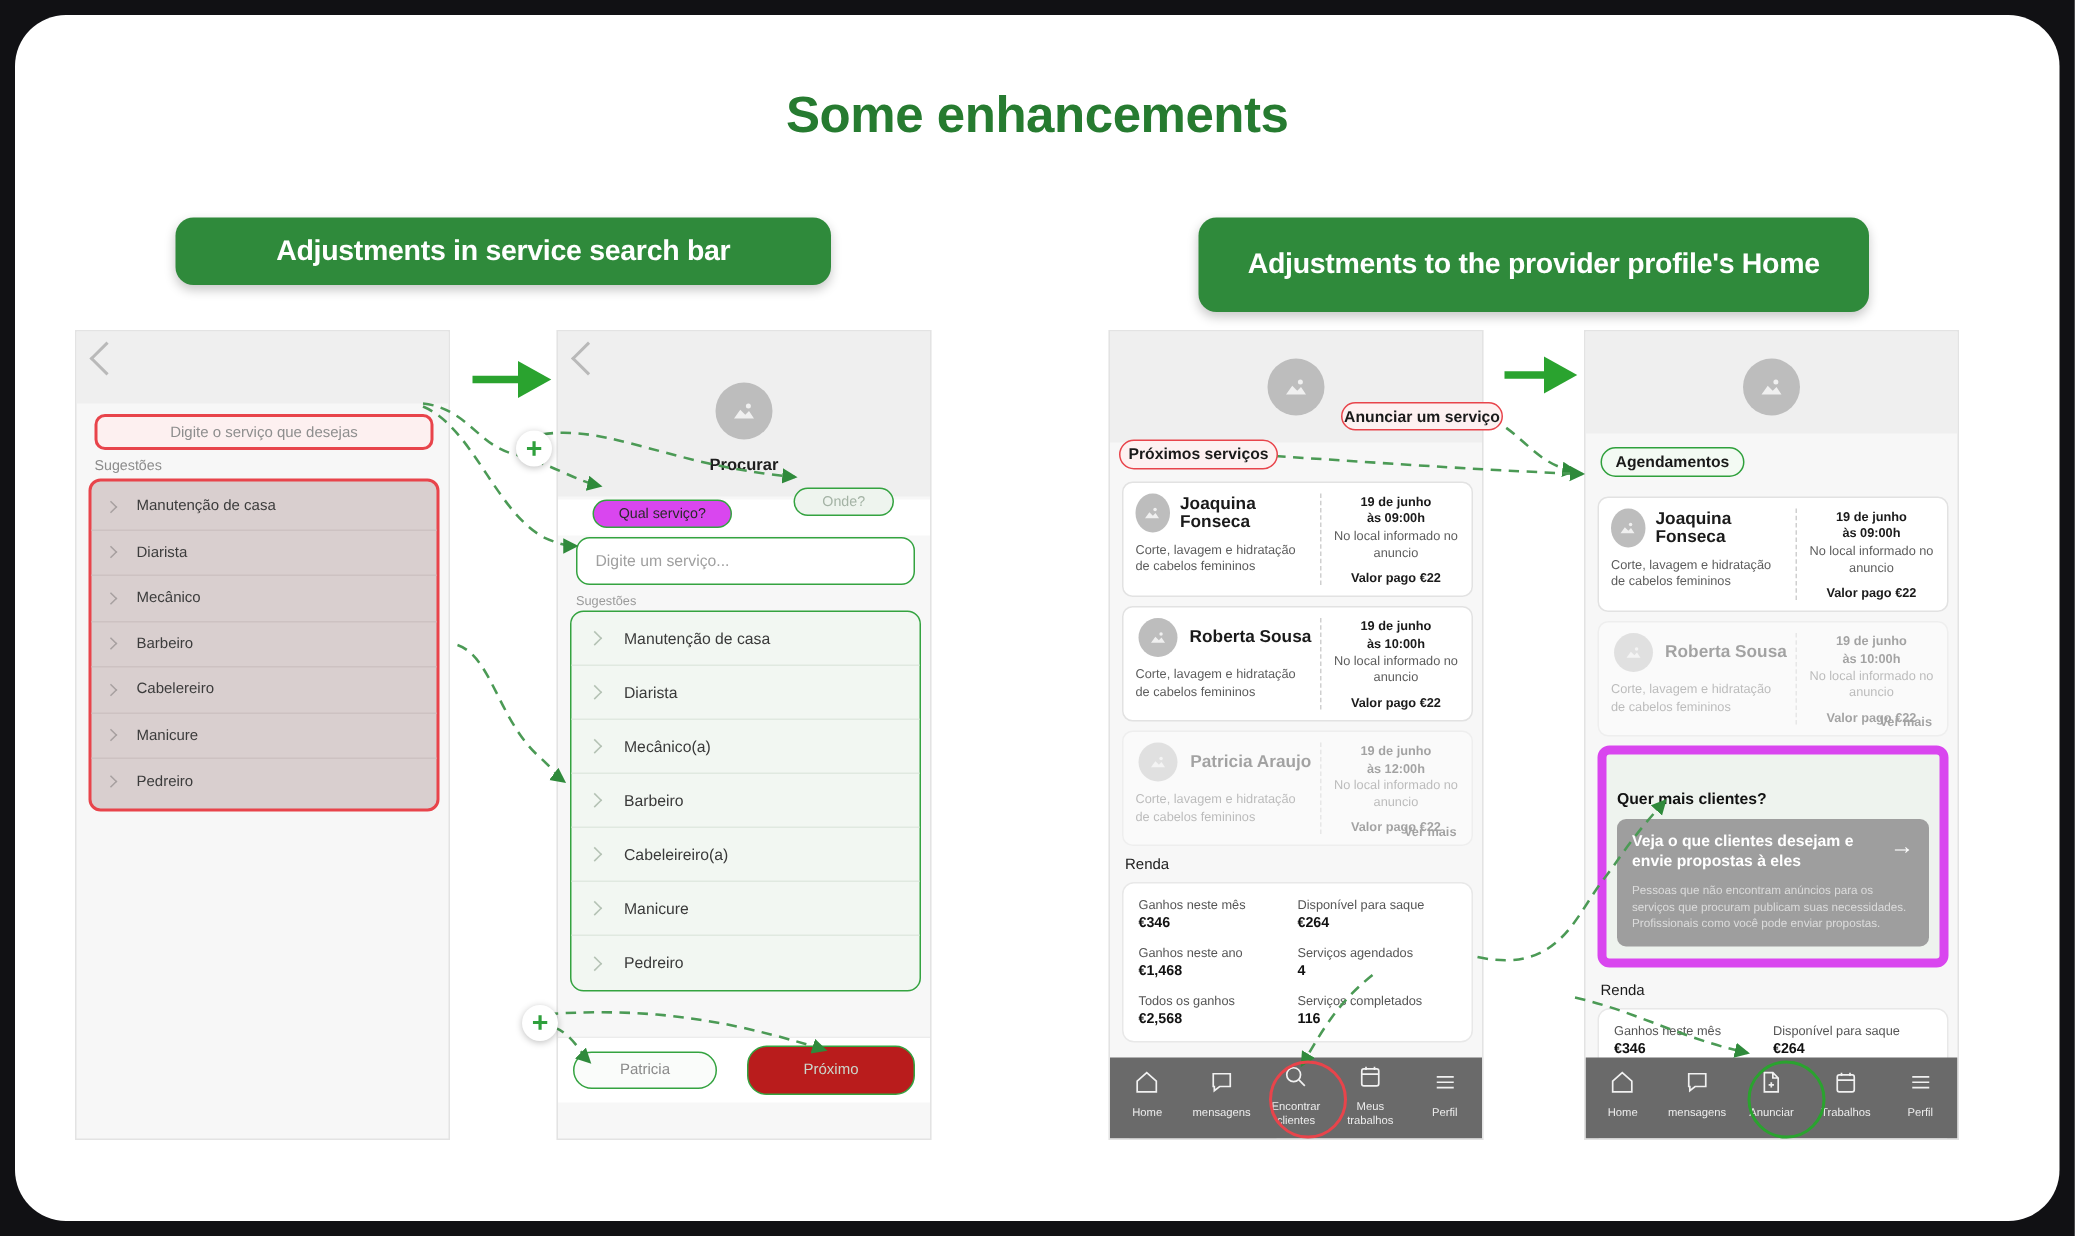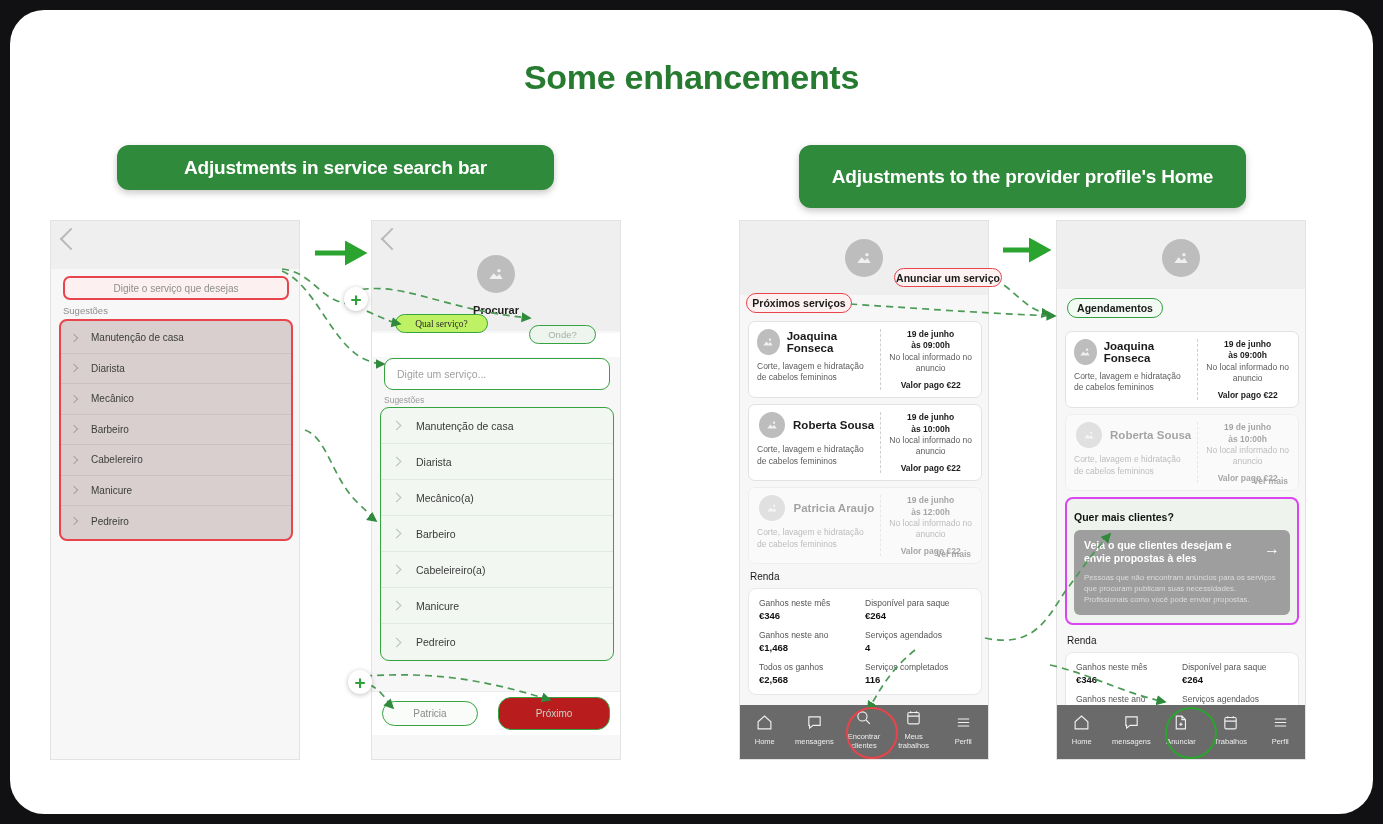--- a/index.html
+++ b/index.html
@@ -124,21 +124,21 @@
     margin-top: 11px;
   }
   .pill {
     position: absolute;
     border: 1.6px solid #34a340;
     border-radius: 12px;
     display: flex; align-items: center; justify-content: center;
     font-size: 9.5px;
     height: 19px;
   }
-  .pill.active { background: #bef264; color: #2a2a2a; left: 23px; top: 93px; width: 93px; font-family: Liberation Serif, serif; }
+  .pill.active { background: #d946ef; color: #2a2a2a; left: 23px; top: 112px; width: 93px; }
   .pill.muted  { background: #eef4ee; color: #a4b3a5; left: 157px; top: 104px; width: 67px; }
   .p2-tabbg {
     position: absolute; left: 0; top: 112px; width: 100%; height: 24px;
     background: #ffffff;
   }
   .p2-input {
     position: absolute; left: 12px; top: 137px; width: 226px; height: 32px;
     border: 1.6px solid #34a340; border-radius: 9px;
     display: flex; align-items: center; padding-left: 12px;
     font-size: 10.5px; color: #a0a0a0; background: #fff;
@@ -213,22 +213,22 @@
     background: #6a6a6a;
     display: flex; align-items: center; justify-content: space-around;
     padding-bottom: 4px;
   }
   .nav-item { text-align: center; width: 20%; }
   .nav-item svg { width: 17px; height: 17px; stroke: #f1f1f1; fill: none; stroke-width: 1.6; }
   .nav-lbl { font-size: 7.5px; color: #ededed; margin-top: 3px; line-height: 1.15; }
 
   
   .promo-wrap {
-    border: 2px solid #d946ef; border-radius: 8px;
-    background: #eef3ee; padding: 12px 7px 8px 7px;
+    border: 6px solid #d946ef; border-radius: 8px;
+    background: #eef3ee; padding: 24px 7px 8px 7px;
   }
   .promo-title { font-size: 10.5px; font-weight: bold; color: #121212; }
   .promo-box {
     background: #9e9e9e; border-radius: 6px; margin-top: 7px; padding: 9px 10px;
     position: relative;
   }
   .promo-h { font-size: 10.5px; font-weight: bold; color: #fff; line-height: 1.25; width: 84%; }
   .promo-p { font-size: 7.8px; color: #dcdcdc; line-height: 1.42; margin-top: 7px; }
   .promo-arrow {
     position: absolute; right: 10px; top: 11px; color: #fff; font-size: 16px; line-height: 1;

